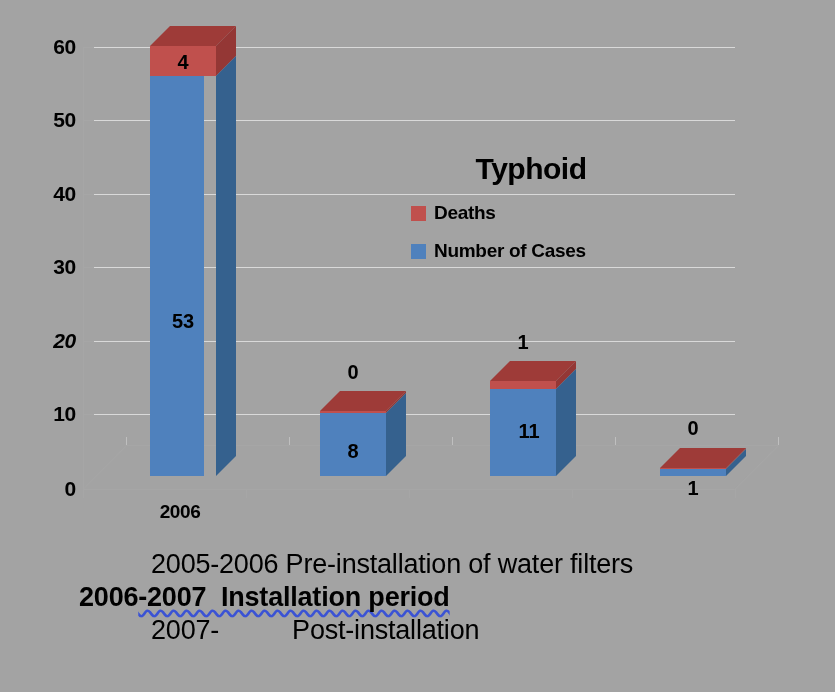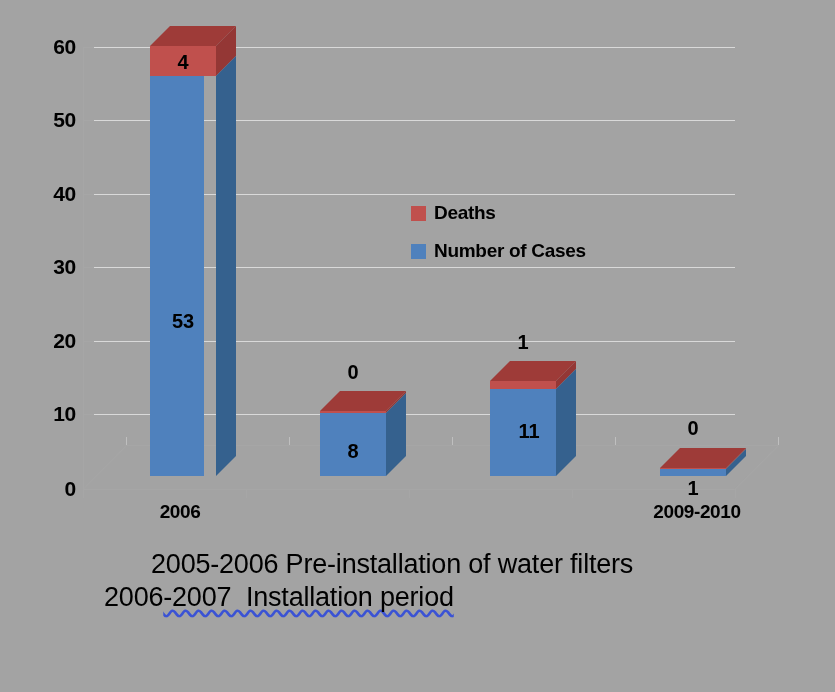--- a/index.html
+++ b/index.html
@@ -217,21 +217,21 @@
   }
   .caption-line {
     position: relative;
     font-size: 27px;
     line-height: 33px;
     color: #000000;
     white-space: pre;
     letter-spacing: -0.2px;
   }
   #caption-line-1 { margin-left: 151px; }
-  #caption-line-2 { margin-left: 104px; }
+  #caption-line-2 { margin-left: 79px; font-weight: bold; }
   #caption-line-3 { margin-left: 151px; }
 
   
   .spellcheck {
     text-decoration: underline wavy #3b53d4;
     text-decoration-skip-ink: none;
     text-underline-offset: 3px;
   }
 </style>
 </head>
@@ -265,21 +265,21 @@
     </div>
     <div class="y-tick-wrap" style="top:194px;">
       <div class="y-tick-label" style="top:-11px;">40</div>
       <div class="y-tick-mark"></div>
     </div>
     <div class="y-tick-wrap" style="top:267px;">
       <div class="y-tick-label" style="top:-11px;">30</div>
       <div class="y-tick-mark"></div>
     </div>
     <div class="y-tick-wrap" style="top:341px;">
-      <div class="y-tick-label" style="top:-11px;">20</div>
+      <div class="y-tick-label" style="top:-11px;font-style:italic;">20</div>
       <div class="y-tick-mark"></div>
     </div>
     <div class="y-tick-wrap" style="top:414px;">
       <div class="y-tick-label" style="top:-11px;">10</div>
       <div class="y-tick-mark"></div>
     </div>
     <div class="y-tick-wrap" style="top:489px;">
       <div class="y-tick-label" style="top:-11px;">0</div>
       <div class="y-tick-mark"></div>
     </div>
@@ -348,32 +348,33 @@
     <div class="x-tick" style="left:572px;"></div>
     <div class="x-tick" style="left:735px;"></div>
 
     <div class="x-tick-back" style="left:126px;"></div>
     <div class="x-tick-back" style="left:289px;"></div>
     <div class="x-tick-back" style="left:452px;"></div>
     <div class="x-tick-back" style="left:615px;"></div>
     <div class="x-tick-back" style="left:778px;"></div>
 
     <div class="x-tick-label" style="left:120px; width:120px;">2006</div>
-    <div class="x-tick-label" style="left:617px; width:160px;">2009-2010</div>
-
+
+    <div id="chart-title">Typhoid</div>
 
     <div class="legend-row" style="top:202px;">
       <span class="legend-swatch" style="background:#C0504D;"></span>
       <span>Deaths</span>
     </div>
     <div class="legend-row" style="top:240px;text-align:center;">
       <span class="legend-swatch" style="background:#4F81BD;"></span>
       <span>Number of Cases</span>
     </div>
 
   </div>
 
   <div id="caption">
     <div class="caption-line" id="caption-line-1">2005-2006 Pre-installation of water filters</div>
     <div class="caption-line" id="caption-line-2"><span>2006</span><span class="spellcheck">-2007  Installation period</span></div>
+    <div class="caption-line" id="caption-line-3">2007-          Post-installation</div>
   </div>
 
 </div>
 
 </body></html>

